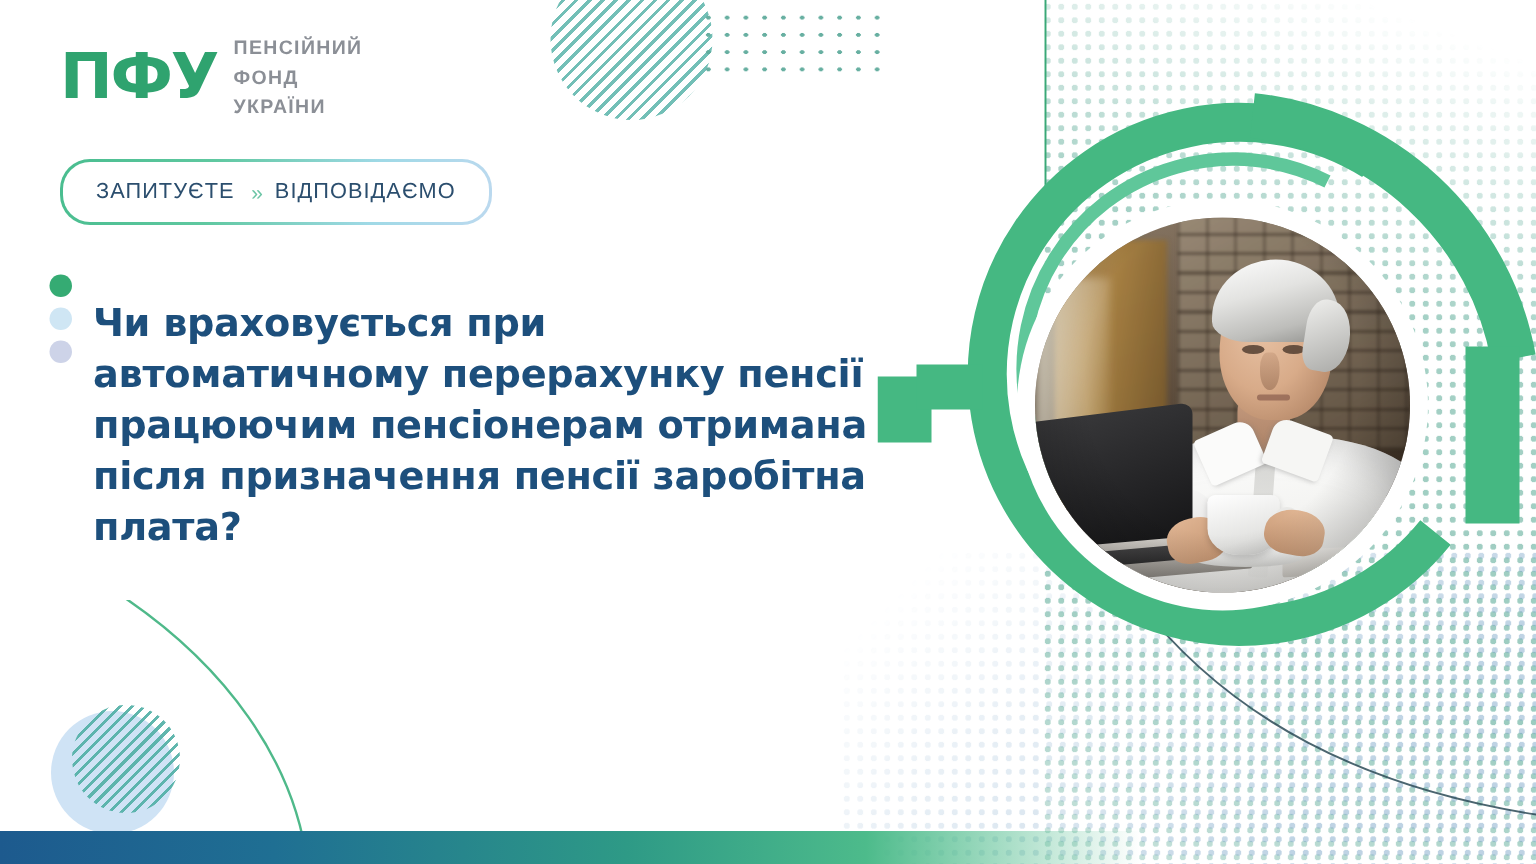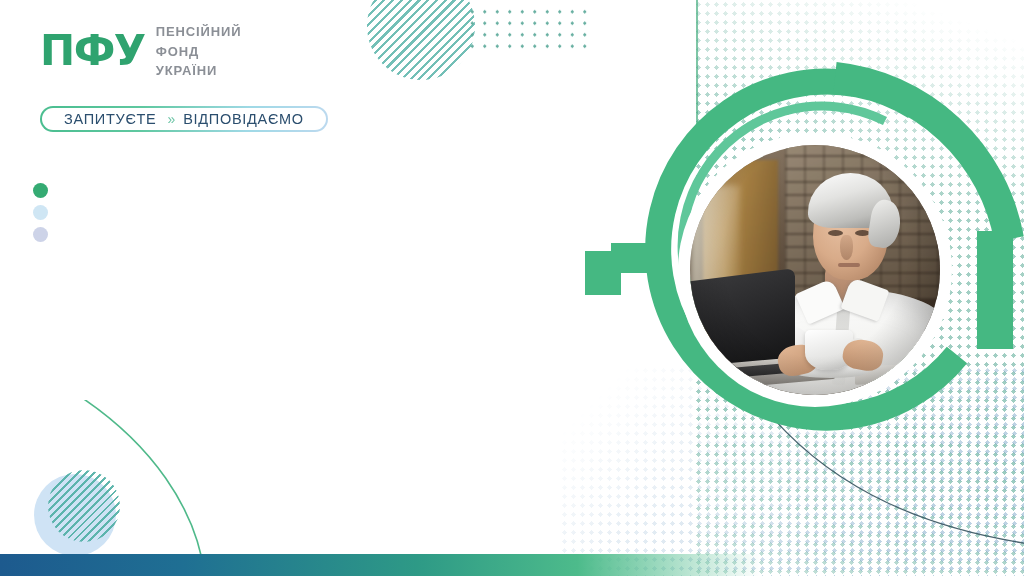--- a/index.html
+++ b/index.html
@@ -99,21 +99,21 @@
   }
   #logo-sub {
     font-size:13px; line-height:1.5; font-weight:700;
     color:#8b8f96; letter-spacing:.9px;
     text-transform:uppercase;
   }
 
   
   #badge-pill {
     position:absolute; left:40px; top:106px;
-    height:26px; padding:0 22px;
+    height:44px; padding:0 22px;
     display:flex; align-items:center; gap:11px;
     border-radius:20px;
     background:#ffffff;
     border:2px solid transparent;
     background-image:
       linear-gradient(#fff,#fff),
       linear-gradient(100deg,#49bd8f 0%, #5fc8a0 35%, #9fd9e6 72%, #bcd9ef 100%);
     background-origin:border-box;
     background-clip:padding-box, border-box;
   }
@@ -344,20 +344,21 @@
     <span class="badge-text">ЗАПИТУЄТЕ</span>
     <span id="badge-arrow">»</span>
     <span class="badge-text">ВІДПОВІДАЄМО</span>
   </div>
 
   <div id="dots-column">
     <span class="q-dot d0"></span>
     <span class="q-dot d1"></span>
     <span class="q-dot d2"></span>
   </div>
+  <div id="question-text">Чи враховується при автоматичному перерахунку пенсії працюючим пенсіонерам отримана після призначення пенсії заробітна плата?</div>
 
   <div id="photo-cluster">
     <svg id="rings-svg" viewBox="0 0 439 450" fill="none">
 
       <path d="M 330 52 A 168 168 0 1 0 372 300" stroke="#45b882" stroke-width="26" fill="none" stroke-linecap="butt"></path>
 
       <path d="M 300 66 A 140 140 0 1 0 340 286" stroke="#5fc79a" stroke-width="9" fill="none" stroke-linecap="butt"></path>
 
       <path d="M 250 22 A 198 198 0 0 1 424 184" stroke="#45b882" stroke-width="30" fill="none"></path>
 

